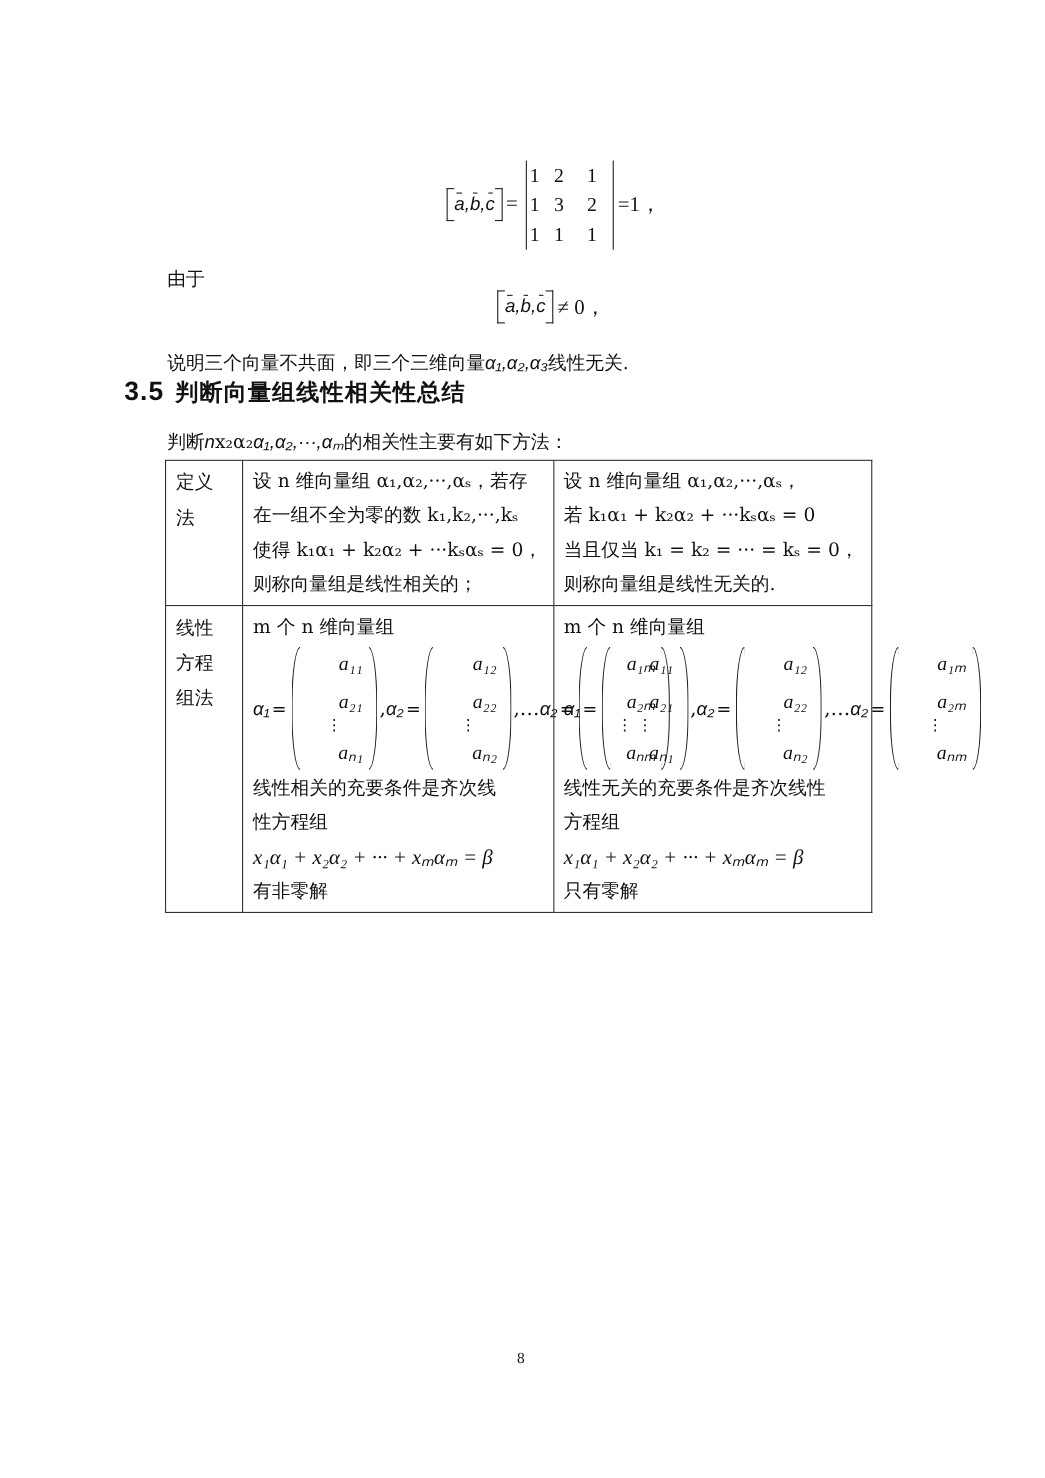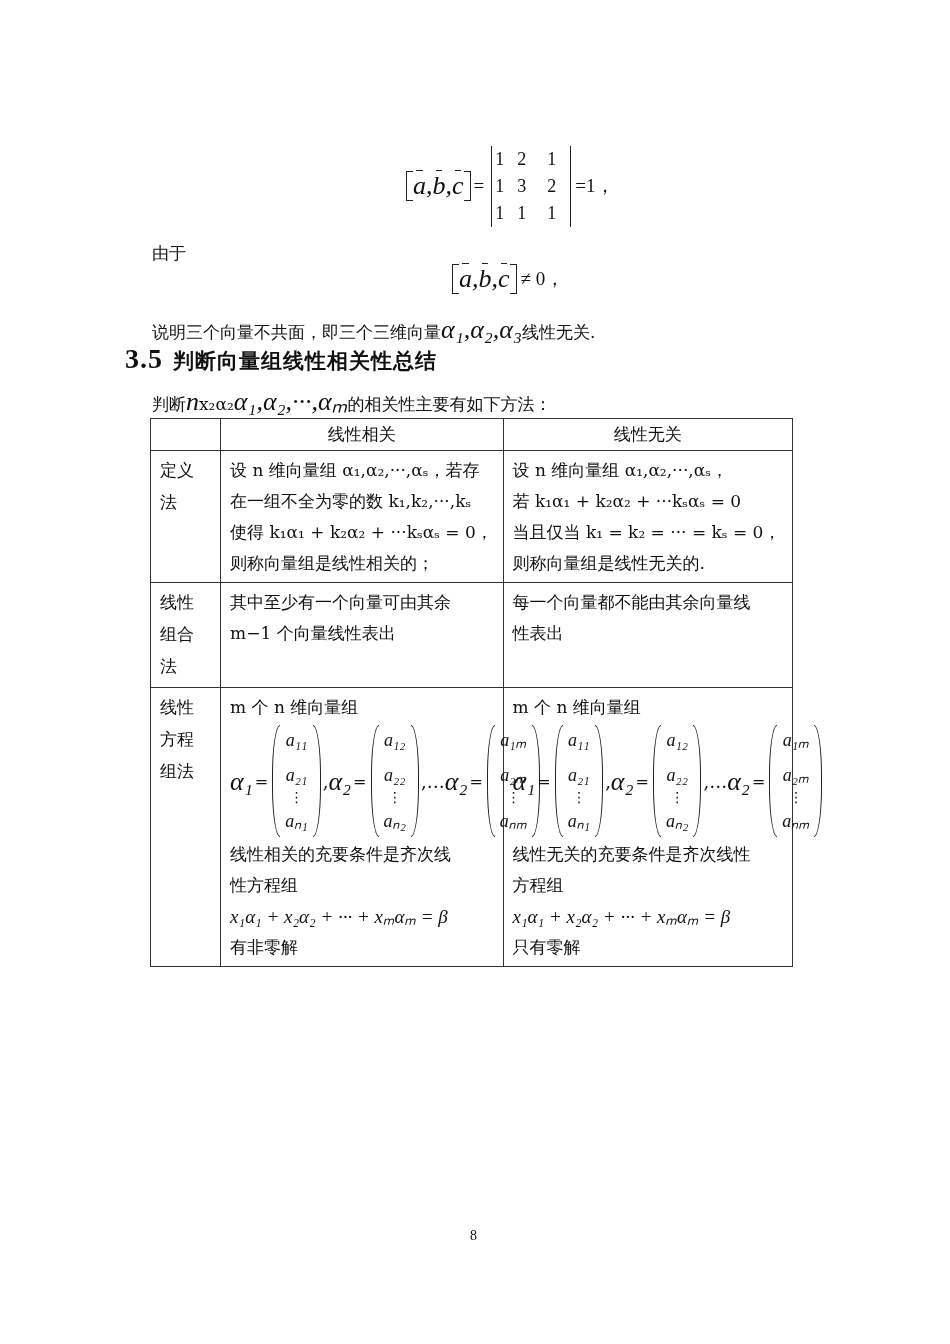--- a/index.html
+++ b/index.html
@@ -1,55 +1,55 @@
 <!DOCTYPE html>
 <html><head>
 <meta charset="utf-8">
 <style>
   html, body { margin: 0; padding: 0; background: #ffffff; }
   body { width: 950px; height: 1344px; position: relative; overflow: hidden;
          font-family: "DejaVu Serif", "Liberation Serif", serif; color: #111; }
   .serif { font-family: "Liberation Serif", "DejaVu Serif", serif; }
   .abs { position: absolute; }
   .txt { font-size: 17px; line-height: 20px; white-space: nowrap; }
-  i.m { font-family: Liberation Serif, serif; font-style: italic; font-size: 26px; }
+  i.m { font-family: Liberation Sans, sans-serif; font-style: italic; font-size: 17px; }
   .vec { position: relative; display: inline-block; }
   .vec::before { content: ""; position: absolute; left: 25%; right: 25%; top: -1px; border-top: 1px solid #222; }
 
   
   .det-eq { left: 406px; top: 146px; height: 80px; display: flex; align-items: center; font-size: 19px; }
   .bracket { display: inline-block; border: 1.3px solid #222; border-width: 1.3px 0 1.3px 1.3px; width: 6px; height: 28px; }
   .bracket.r { border-width: 1.3px 1.3px 1.3px 0; }
   .detbox { display: inline-grid; grid-template-columns: 22px 30px 20px; grid-auto-rows: 27px;
             border-left: 1.3px solid #222; border-right: 1.3px solid #222; padding: 0 3px; margin: 0 4px;
             font-size: 18px; align-items: center; }
   .detbox span { text-align: left; }
 
   h2.sec { position: absolute; left: 113px; top: 343px; margin: 0; font-size: 21px; font-weight: bold;
            font-family: "DejaVu Sans", "Liberation Sans", sans-serif; letter-spacing: 1px; }
-  h2.sec .num { font-family: Liberation Serif, serif; font-size: 28px; margin-right: 10px; margin-left: 12px; }
+  h2.sec .num { font-family: Liberation Sans, sans-serif; font-size: 24px; margin-right: 10px; }
 
   table.sum { position: absolute; left: 150px; top: 418px; width: 643px; border-collapse: collapse;
               font-size: 17px; table-layout: fixed; }
   table.sum td, table.sum th { border: 1.3px solid #333; vertical-align: top; padding: 0; }
   table.sum th { font-weight: normal; height: 31px; text-align: center; vertical-align: middle; }
   .c0 { width: 70px; }
   .c1 { width: 282px; }
   .c2 { width: 289px; }
   .cell { padding: 4px 9px 3px 9px; line-height: 31px; }
   .method { padding: 4px 9px; line-height: 32px; width: 40px; white-space: normal; word-break: break-all; font-family: Liberation Serif, serif; }
   .ref { font-size: 9px; vertical-align: 6px; color: #333; margin-left: 4px; }
 
   .vecgroup { display: flex; align-items: center; height: 116px; font-size: 18px; }
   .paren { display: flex; align-items: stretch; margin: 0 2px; }
   .paren .lp, .paren .rp { width: 7px; border: 1px solid #222; border-radius: 8px / 50px; }
   .paren .lp { border-right: none; border-top-right-radius: 0; border-bottom-right-radius: 0; }
   .paren .rp { border-left: none; border-top-left-radius: 0; border-bottom-left-radius: 0; }
   .colv { display: flex; flex-direction: column; align-items: center; padding: 0 5px; height: 112px; justify-content: space-between; font-family: "Liberation Serif", serif; }
-  .colv i { font-style: italic; font-size: 18px; }
+  .colv i { font-style: italic; font-size: 18px; margin-left: 30px; }
   .colv .dots { line-height: 8px; font-size: 14px; writing-mode: horizontal-tb; }
   .eqsign { margin: 0 2px; font-size: 16px; }
   .footer-page { left: 470px; top: 1228px; font-size: 14px; font-family: "Liberation Serif", serif; }
 </style>
 </head>
 <body>
 
 <div class="abs det-eq serif">
   <span class="bracket"></span>
   <i class="m"><span class="vec">a</span>,<span class="vec">b</span>,<span class="vec">c</span></i>
@@ -90,25 +90,20 @@
   <span>判断</span><i class="m">n</i><span>x₂α₂</span><i class="m">α₁,α₂,···,αₘ</i><span>的相关性主要有如下方法：</span>
 </div>
 
 <table class="sum">
   <colgroup>
       <col class="c0">
       <col class="c1">
       <col class="c2">
     </colgroup>
   <tbody>
-      <tr>
-    <th></th>
-    <th>线性相关</th>
-    <th>线性无关</th>
-  </tr>
 
   <tr style="height:131px">
     <td>
           <div class="method">定义法</div>
         </td>
     <td>
           <div class="cell">
       <div>设 n 维向量组 α₁,α₂,···,αₛ，若存</div>
       <div>在一组不全为零的数 k₁,k₂,···,kₛ</div>
       <div>使得 k₁α₁ + k₂α₂ + ···kₛαₛ = 0，</div>
@@ -118,37 +113,20 @@
     <td>
           <div class="cell">
       <div>设 n 维向量组 α₁,α₂,···,αₛ，</div>
       <div>若 k₁α₁ + k₂α₂ + ···kₛαₛ = 0</div>
       <div>当且仅当 k₁ = k₂ = ··· = kₛ = 0，</div>
       <div>则称向量组是线性无关的.</div>
     </div>
         </td>
   </tr>
 
-  <tr style="height:100px">
-    <td>
-          <div class="method">线性组合法</div>
-        </td>
-    <td>
-          <div class="cell">
-      <div>其中至少有一个向量可由其余</div>
-      <div>m−1 个向量线性表出</div>
-    </div>
-        </td>
-    <td>
-          <div class="cell">
-      <div>每一个向量都不能由其余向量线</div>
-      <div>性表出</div>
-    </div>
-        </td>
-  </tr>
 
 
 
   <tr style="height:279px">
     <td>
           <div class="method">线性方程组法</div>
         </td>
     <td>
           <div class="cell">
       <div>m 个 n 维向量组</div>

